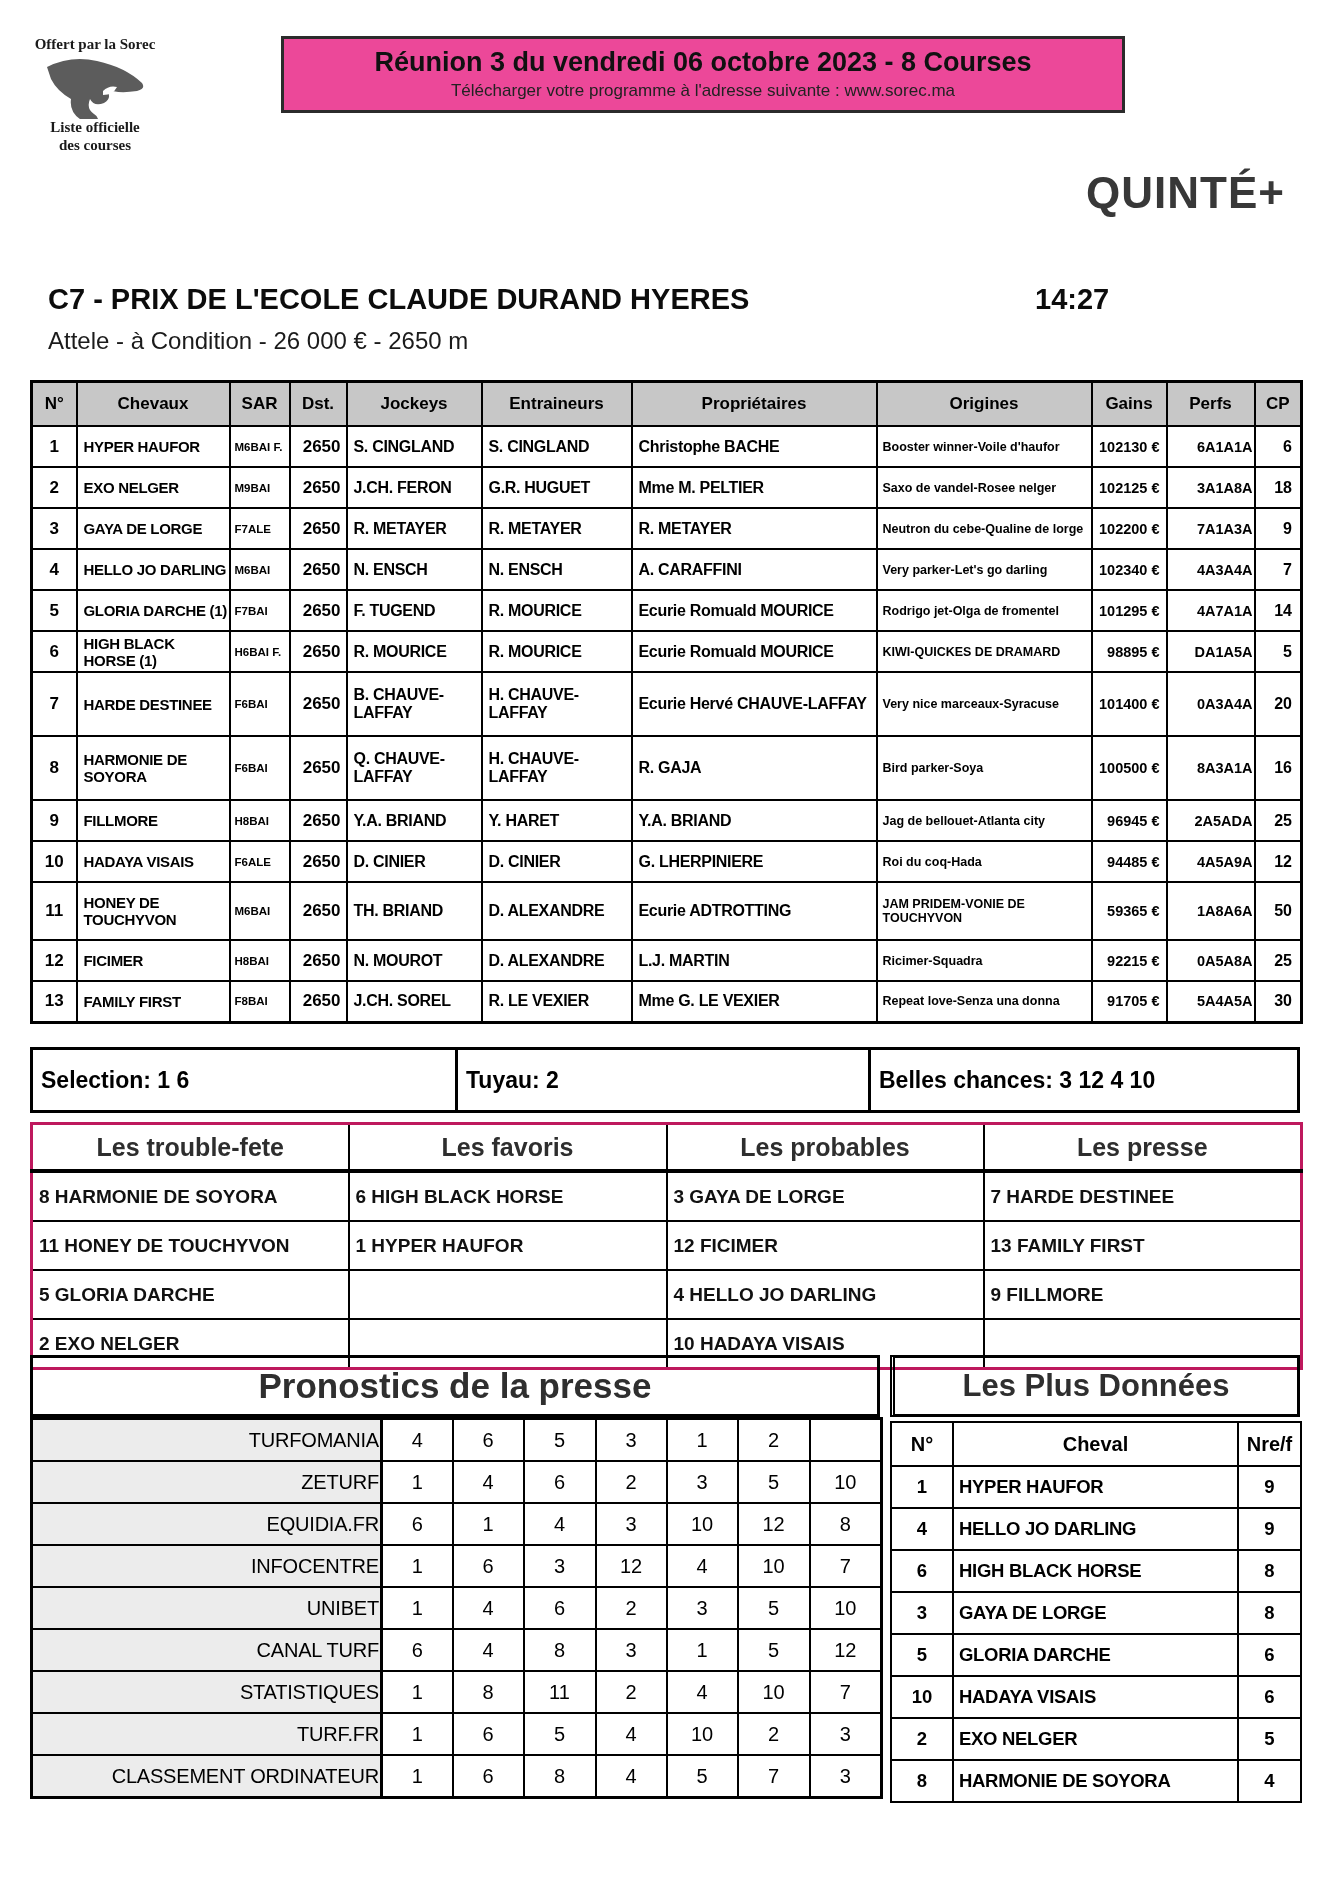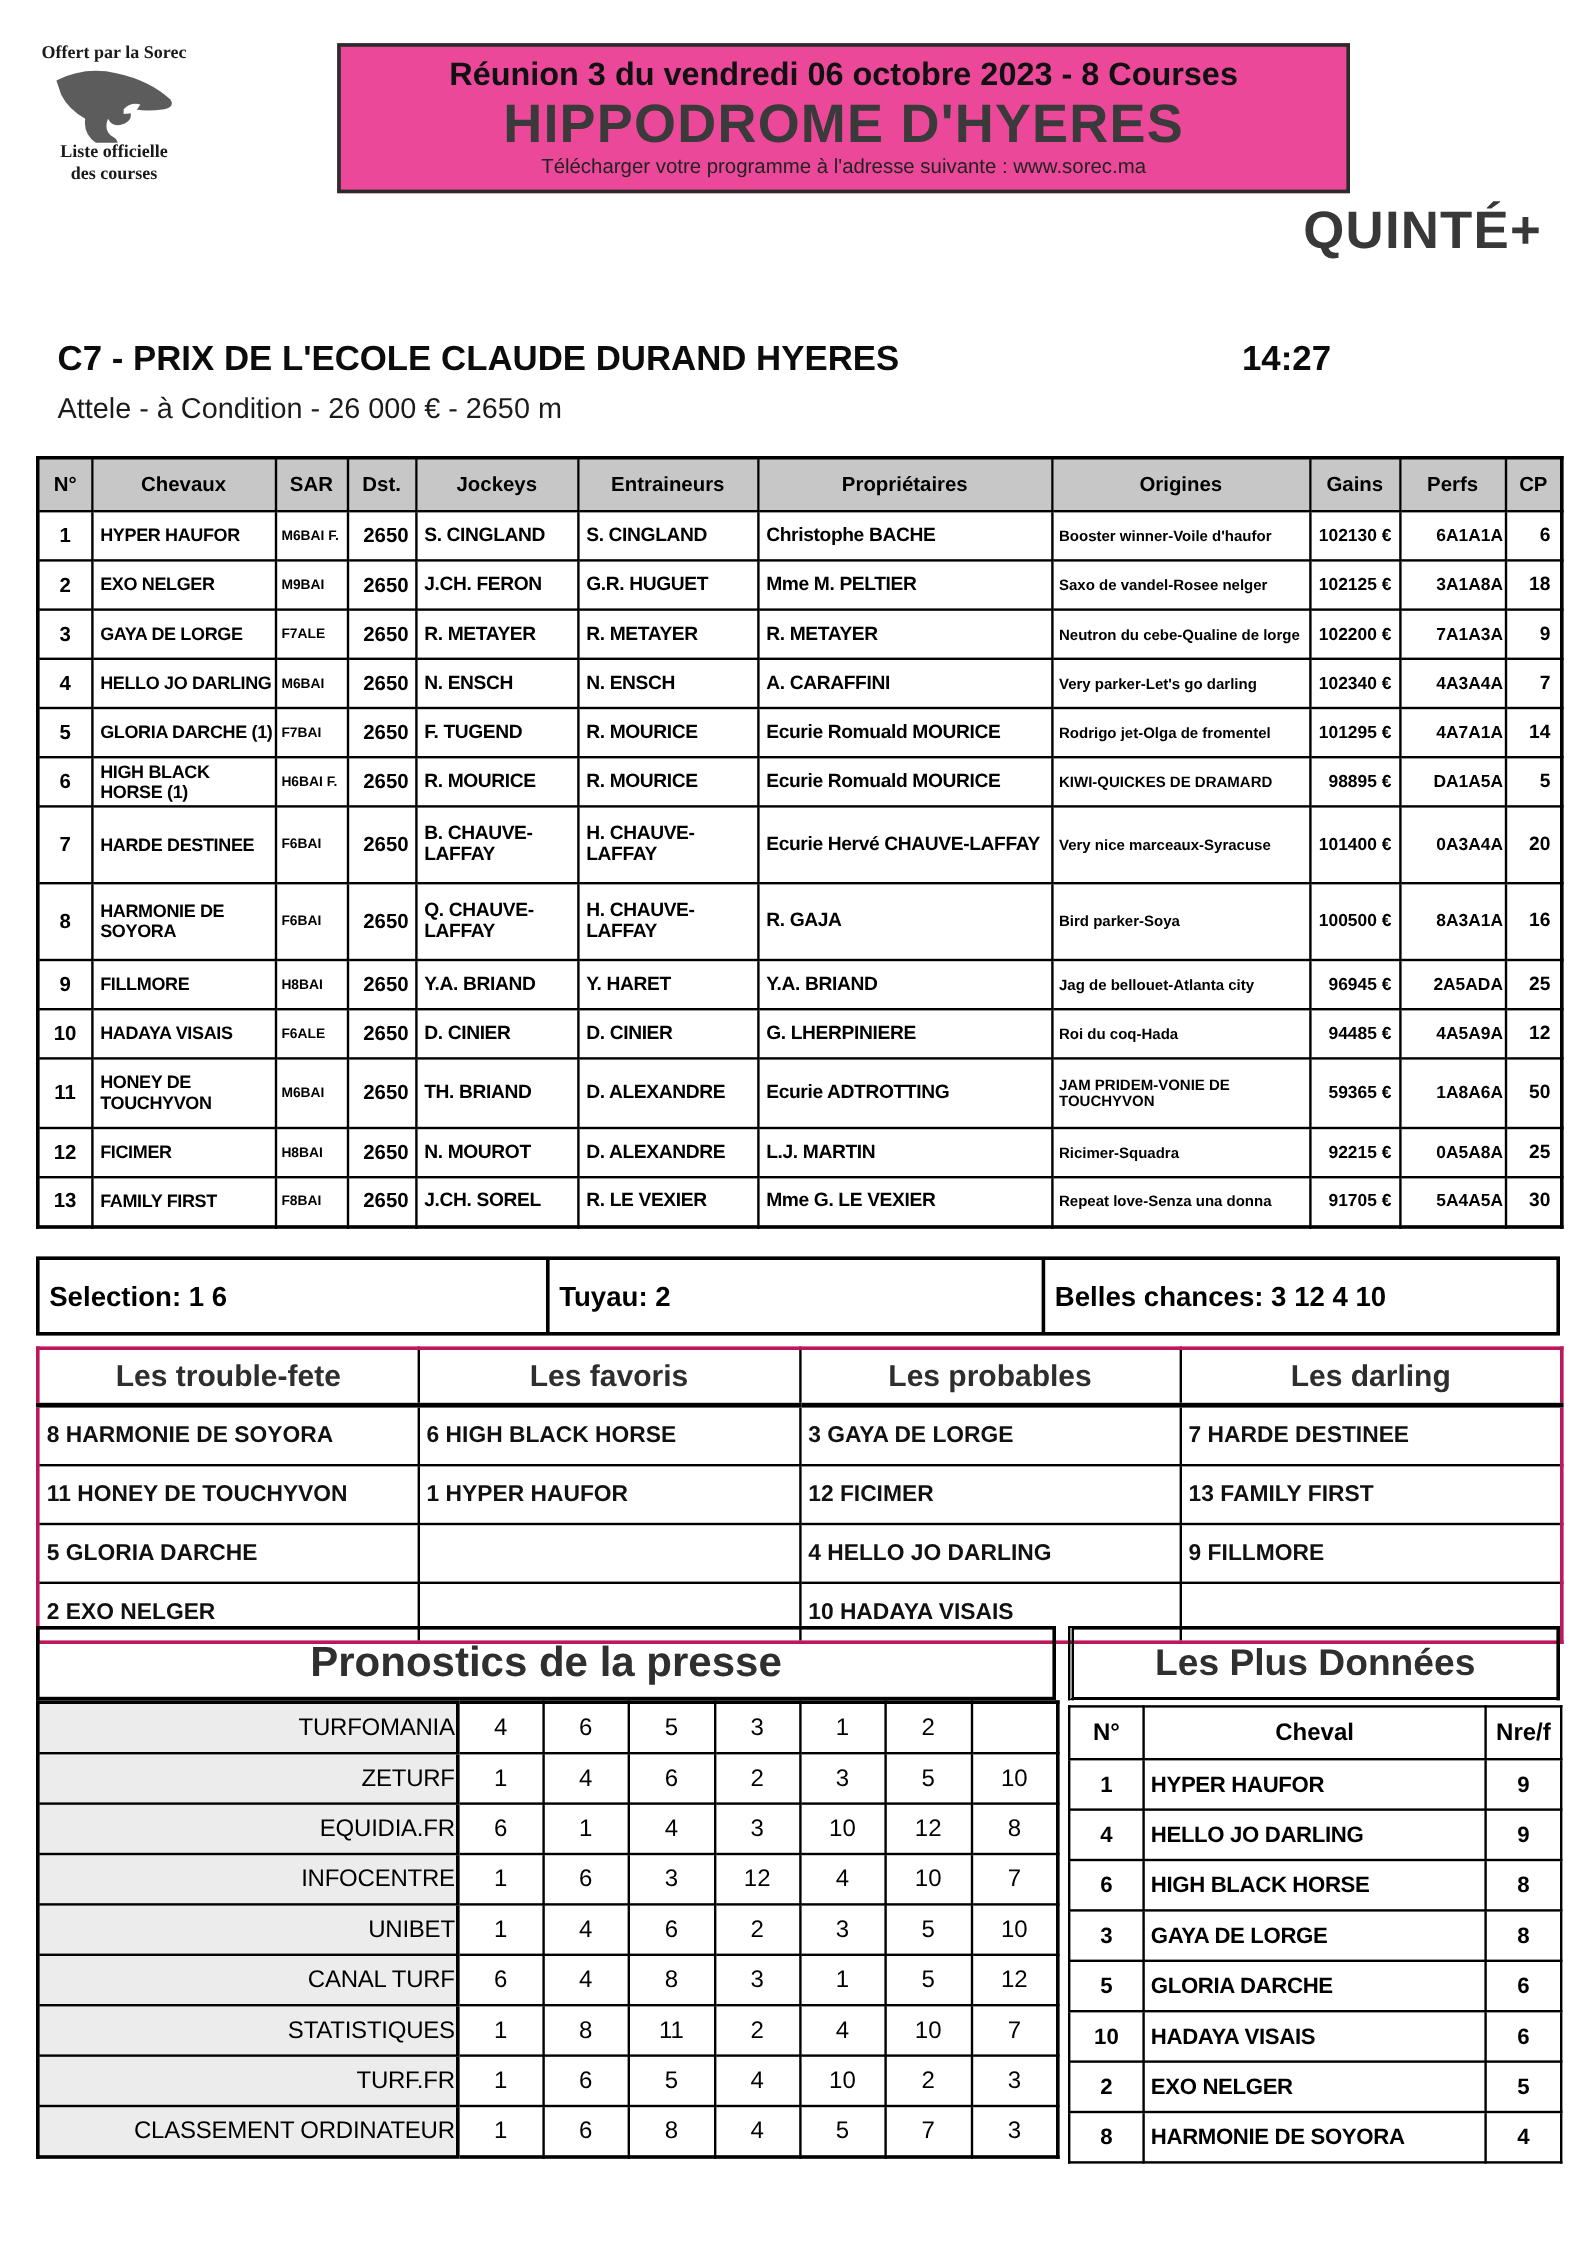--- a/index.html
+++ b/index.html
@@ -88,21 +88,20 @@
       <path d="M60,36 Q66,30 74,32 Q70,40 60,40 Z" fill="#fff"></path>
     </svg>
     <div class="cap">
       <span>Liste officielle</span><br>
       <span>des courses</span>
     </div>
   </div>
 
   <div id="hdrbox">
     <div class="l1">Réunion 3 du vendredi 06 octobre 2023 - 8 Courses</div>
-    <div class="l2">HIPPODROME D'HYERES</div>
     <div class="l3">Télécharger votre programme à l'adresse suivante : www.sorec.ma</div>
   </div>
 
   <div id="quinte">QUINTÉ+</div>
 
   <div id="race-title">C7 -  PRIX DE L'ECOLE CLAUDE DURAND HYERES</div>
   <div id="race-time">14:27</div>
   <div id="race-cond">Attele - à Condition - 26 000 € - 2650 m</div>
 
   <table id="runners">
@@ -318,21 +317,21 @@
         <col style="width:317px">
         <col style="width:318px">
         <col style="width:317px">
         <col style="width:318px">
       </colgroup>
     <thead>
         <tr id="picks-head">
           <th>Les trouble-fete</th>
           <th>Les favoris</th>
           <th>Les probables</th>
-          <th>Les darling</th>
+          <th>Les presse</th>
         </tr>
       </thead>
     <tbody id="picks-body">
         <tr>
           <td>8 HARMONIE DE SOYORA</td>
           <td>6 HIGH BLACK HORSE</td>
           <td>3 GAYA DE LORGE</td>
           <td>7 HARDE DESTINEE</td>
         </tr>
         <tr>

